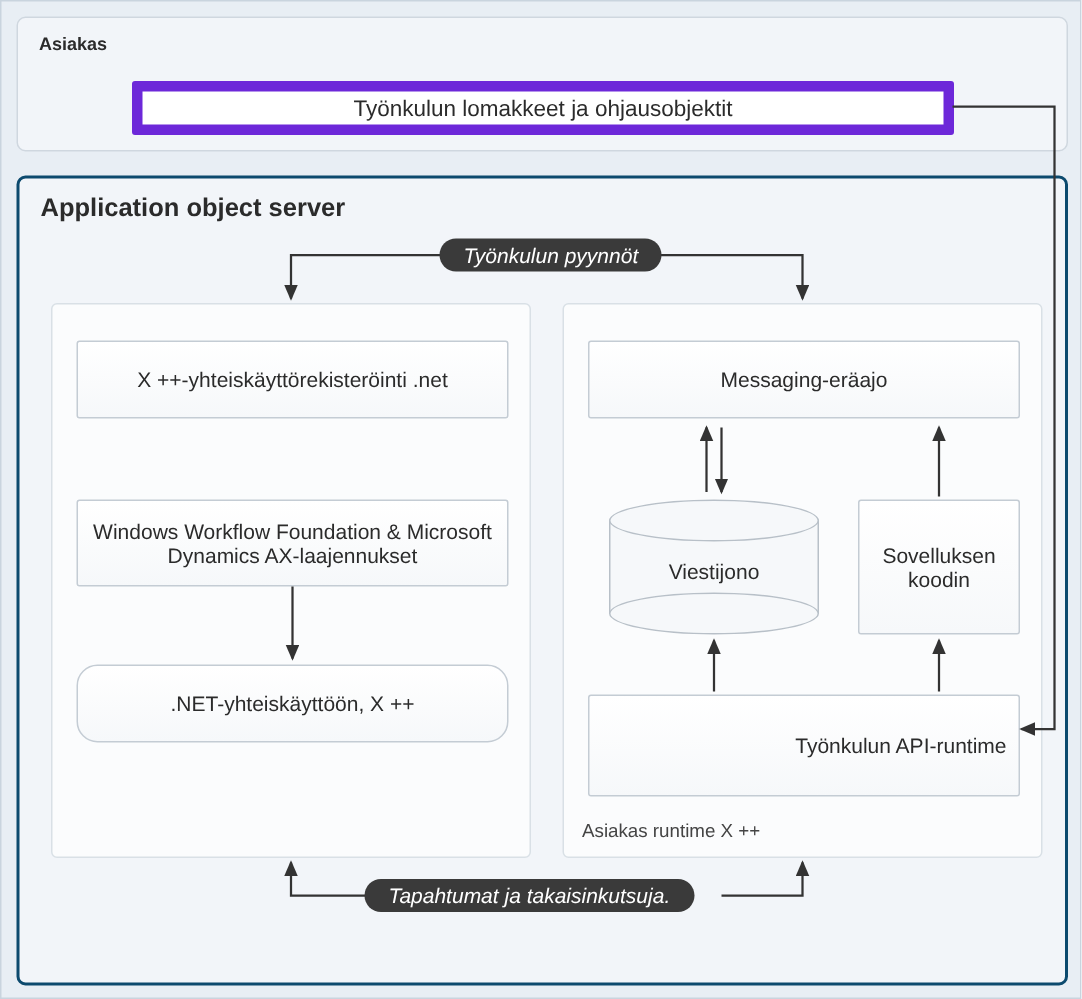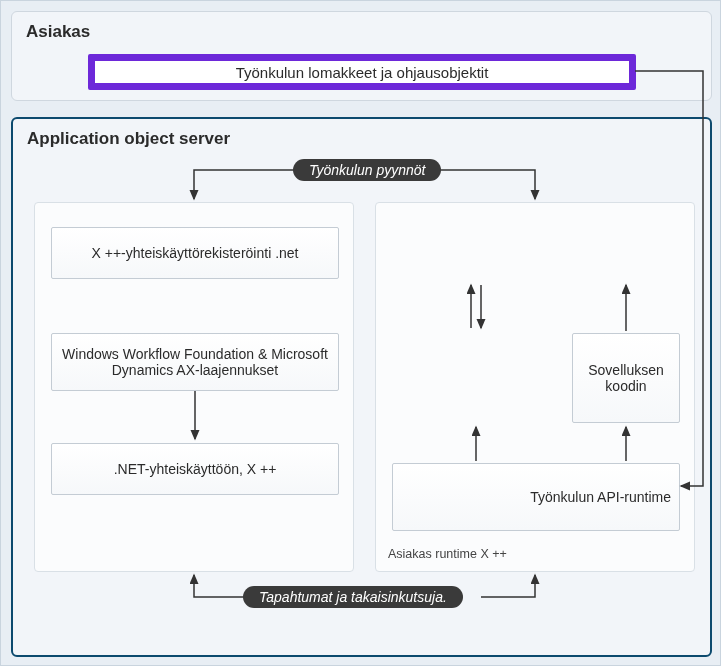--- a/index.html
+++ b/index.html
@@ -22,21 +22,21 @@
     position: absolute;
     left: 10px; top: 10px;
     width: 701px; height: 90px;
     background: #f2f5f9;
     border: 1px solid #cfd7df;
     border-radius: 6px;
   }
   .client-title {
     position: absolute;
     left: 14px; top: 10px;
-    font-size: 17px;
+    font-size: 12px;
     font-weight: 600;
     color: #2b2b2b;
   }
   .forms-box {
     position: absolute;
     left: 76px; top: 42px;
     width: 548px; height: 36px;
     background: #ffffff;
     border: 7px solid #6d28d9;
     border-radius: 2px;
@@ -104,21 +104,21 @@
     align-items: center;
     justify-content: center;
     text-align: center;
     font-size: 14px;
     color: #2b2b2b;
     padding: 0 8px;
   }
   
   .l1 { left: 16px; top: 24px;  width: 288px; height: 52px; }
   .l2 { left: 16px; top: 130px; width: 288px; height: 58px; }
-  .l3 { left: 16px; top: 240px; width: 288px; height: 52px; }
+  .l3 { left: 16px; top: 240px; width: 288px; height: 52px; border-radius: 14px; }
 
   
   .r1 { left: 16px; top: 24px;  width: 288px; height: 52px; } 
   .r3 { left: 16px; top: 260px; width: 288px; height: 68px; justify-content: flex-end; } 
 
   .msgqueue {
     position: absolute;
     left: 30px; top: 130px;
     width: 140px; height: 90px;
   }
@@ -208,21 +208,30 @@
         <defs>
           <marker id="ah1" markerWidth="8" markerHeight="8" refX="6" refY="3" orient="auto">
             <path d="M0,0 L7,3 L0,6 Z" fill="#333"></path>
           </marker>
         </defs>
         <line x1="160" y1="188" x2="160" y2="236" stroke="#333" stroke-width="1.5" marker-end="url(#ah1)"></line>
       </svg>
     </div>
 
     <div class="right-group">
-
+      <div class="box r1">
+        <span>Messaging-eräajo</span>
+      </div>
+
+      <div class="msgqueue">
+        <div class="mq-body"></div>
+        <div class="mq-ellipse-bot"></div>
+        <div class="mq-ellipse-top"></div>
+        <div class="mq-label">Viestijono</div>
+      </div>
 
       <div class="appcode">
         <span>Sovelluksen koodin</span>
       </div>
 
       <div class="box r3">
         <span>Työnkulun API-runtime</span>
       </div>
       <div class="group-caption">Asiakas runtime X ++</div>
 

